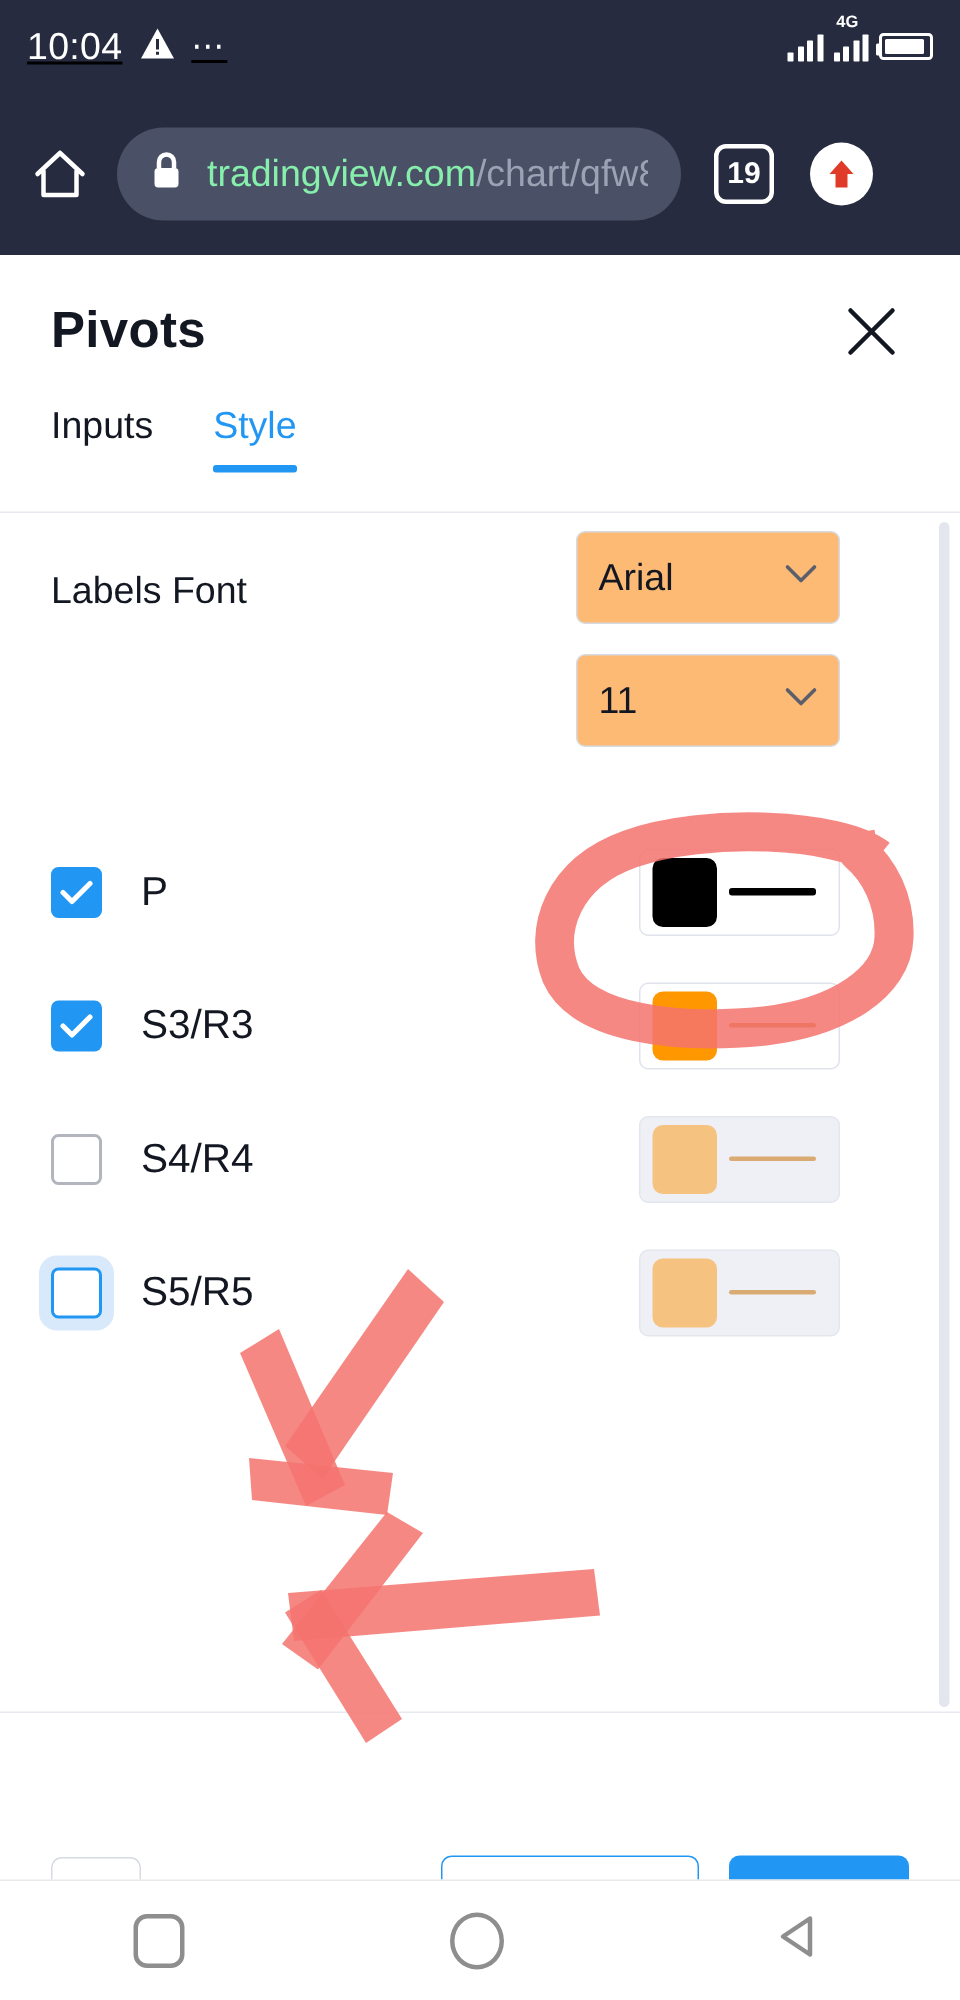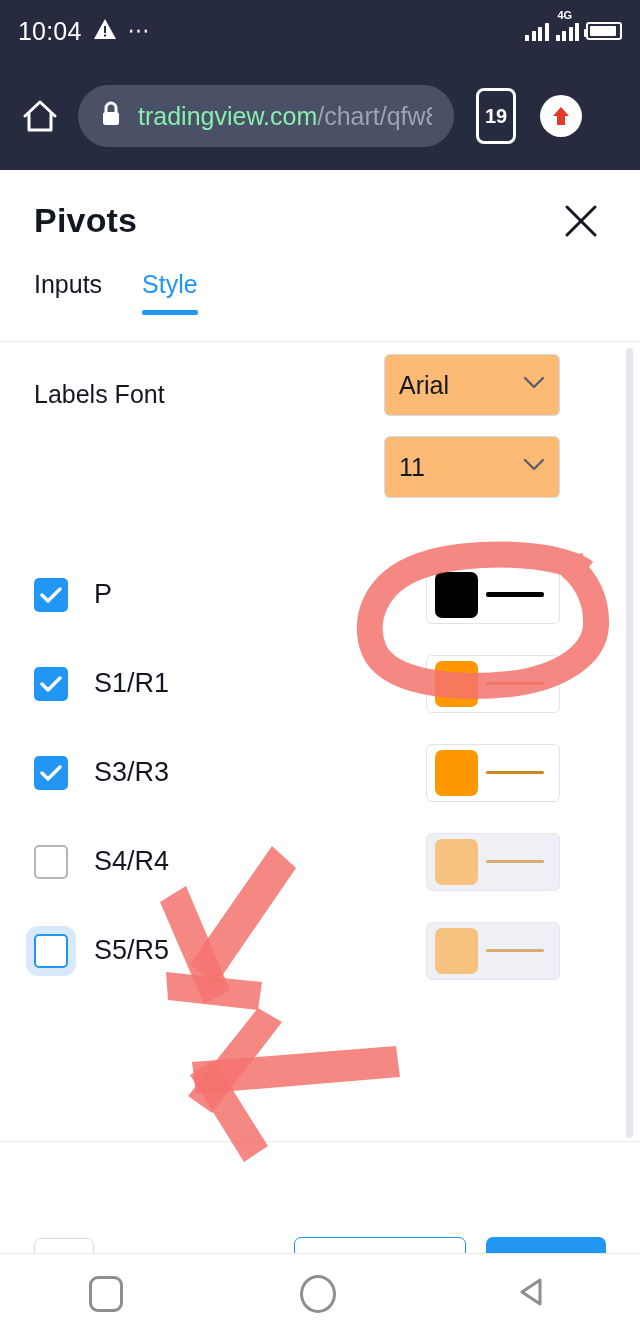--- a/index.html
+++ b/index.html
@@ -12,21 +12,21 @@
   .screen { position: relative; width: 640px; height: 1333px; background:#fff; }
 
   
   .statusbar {
     position: absolute; top: 0; left: 0;
     width: 640px; height: 62px;
     background: #262b40;
     display: flex; align-items: center;
     padding: 0 18px;
   }
-  .sb-left { display: flex; align-items: center; gap: 11px; }
+  .sb-left { display: flex; align-items: center; gap: 11px; text-decoration: underline; }
   .sb-time {
     color: #ffffff; font-size: 25px; letter-spacing: .2px;
   }
   .warn-ico { display:block; }
   .dots-ico { color: #ffffff; font-size: 22px; line-height: 10px; letter-spacing: 2px; }
   .sb-right { margin-left: auto; display: flex; align-items: center; gap: 7px; }
   .sig { display: flex; align-items: flex-end; gap: 2.5px; height: 20px; }
   .sig i { display: block; width: 4px; background: #fff; border-radius: .5px; }
   .sig i:nth-child(1){ height: 6px; }
   .sig i:nth-child(2){ height: 10px; }
@@ -58,21 +58,21 @@
     width: 376px; height: 62px;
     background: #4a5066; border-radius: 31px;
     display: flex; align-items: center;
     padding: 0 22px; overflow: hidden;
   }
   .lock-ico { flex: none; margin-right: 16px; }
   .url { font-size: 25px; white-space: nowrap; overflow: hidden; }
   .url .host { color: #86efac; }
   .url .path { color: #9ba2b4; }
   .tabcount {
-    margin-left: 22px; width: 40px; height: 56px;
+    margin-left: 22px; width: 40px; height: 40px;
     border: 3px solid #fff; border-radius: 8px;
     display: flex; align-items: center; justify-content: center;
     color: #fff; font-size: 20px; font-weight: bold;
   }
   .upbtn {
     margin-left: 24px; width: 42px; height: 42px; border-radius: 50%;
     background: #ffffff; display:flex; align-items:center; justify-content:center;
   }
 
   
@@ -321,36 +321,20 @@
         </span>
         <span class="cb-label">P</span>
         <span class="swatchbtn">
           <span class="sw" style="background:#000000"></span>
           <span class="linepreview">
               <span class="ln thick" style="background:#000000"></span>
             </span>
         </span>
       </div>
 
-      <div class="row" style="position:relative;">
-        <span class="cbwrap">
-          <span class="cb on">
-            <svg width="22" height="18" viewBox="0 0 22 18">
-                <path d="M2 9 L8 15 L20 3" fill="none" stroke="#fff" stroke-width="3.4" stroke-linecap="round" stroke-linejoin="round"></path>
-              </svg>
-          </span>
-        </span>
-        <span class="cb-label">S1/R1</span>
-        <span class="swatchbtn">
-          <span class="sw" style="background:#ff9800"></span>
-          <span class="linepreview">
-              <span class="ln" style="background:#cc8822"></span>
-            </span>
-        </span>
-      </div>
 
 
       <div class="row" style="position:relative;">
         <span class="cbwrap">
           <span class="cb on">
             <svg width="22" height="18" viewBox="0 0 22 18">
                 <path d="M2 9 L8 15 L20 3" fill="none" stroke="#fff" stroke-width="3.4" stroke-linecap="round" stroke-linejoin="round"></path>
               </svg>
           </span>
         </span>

